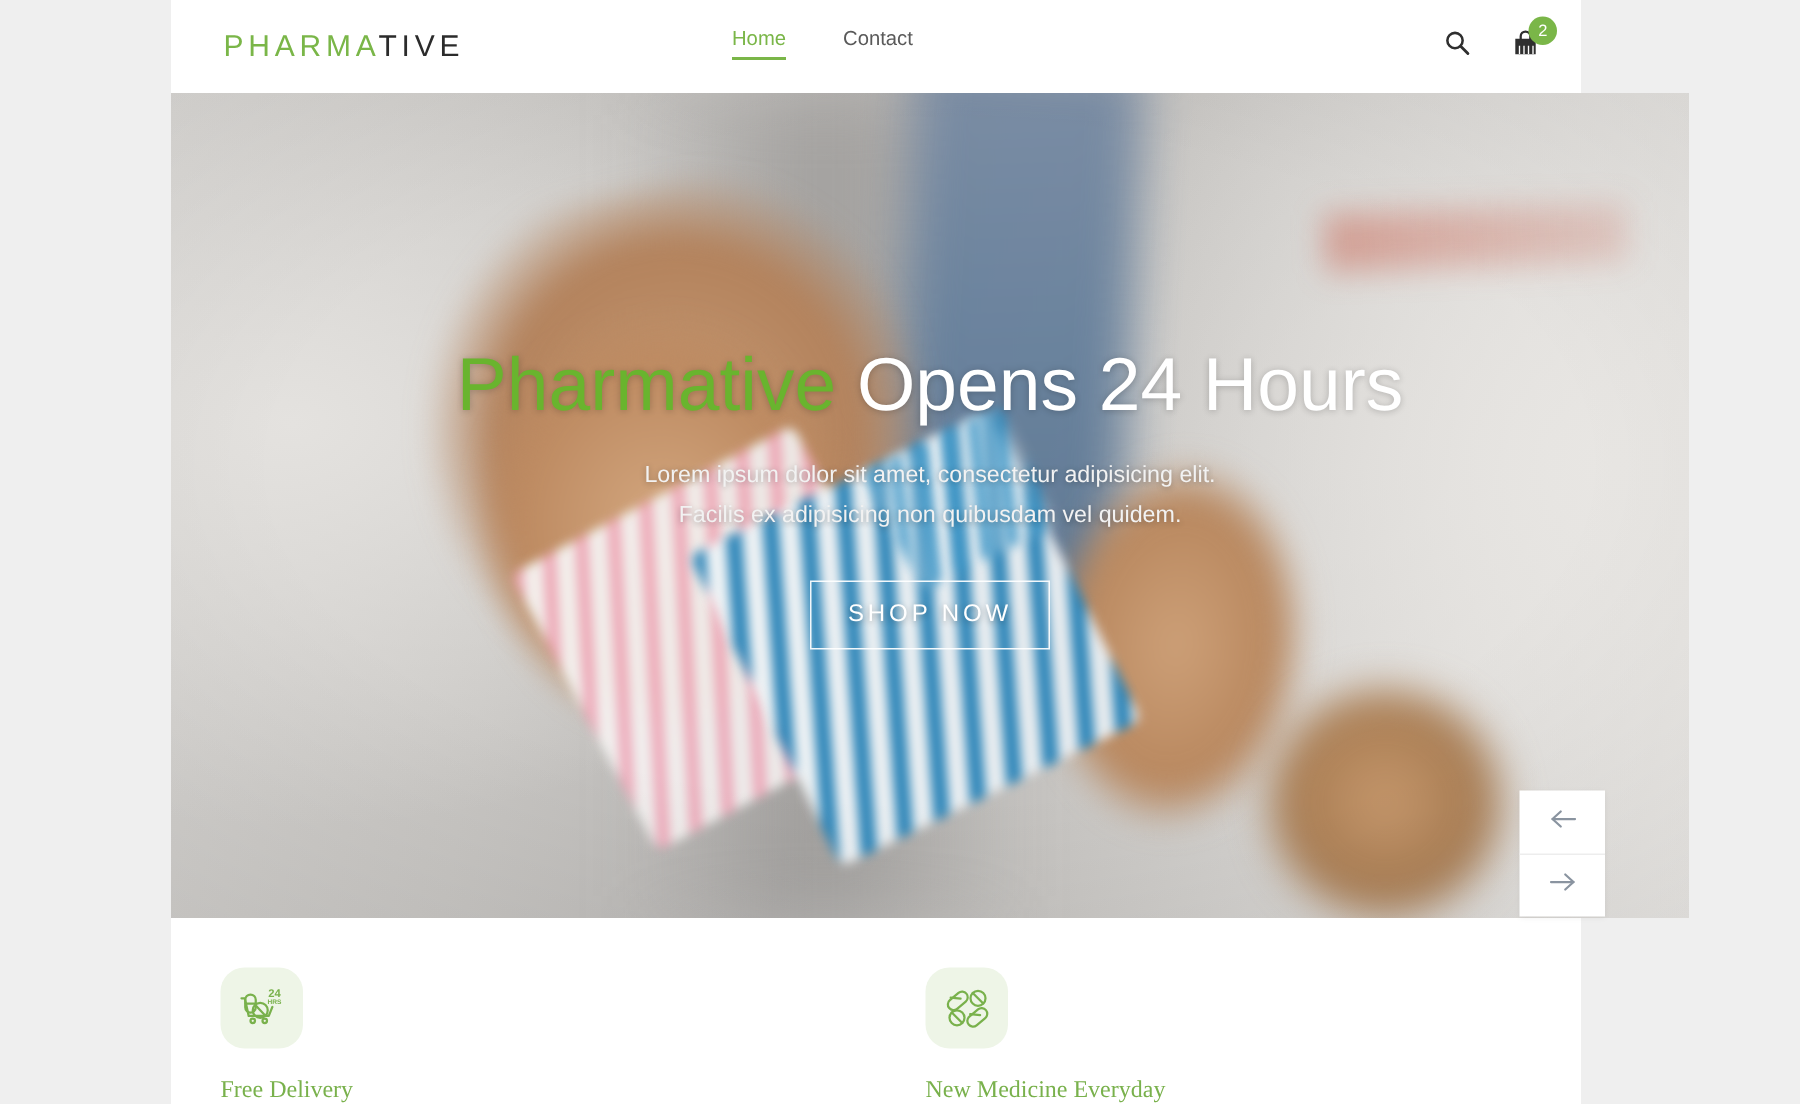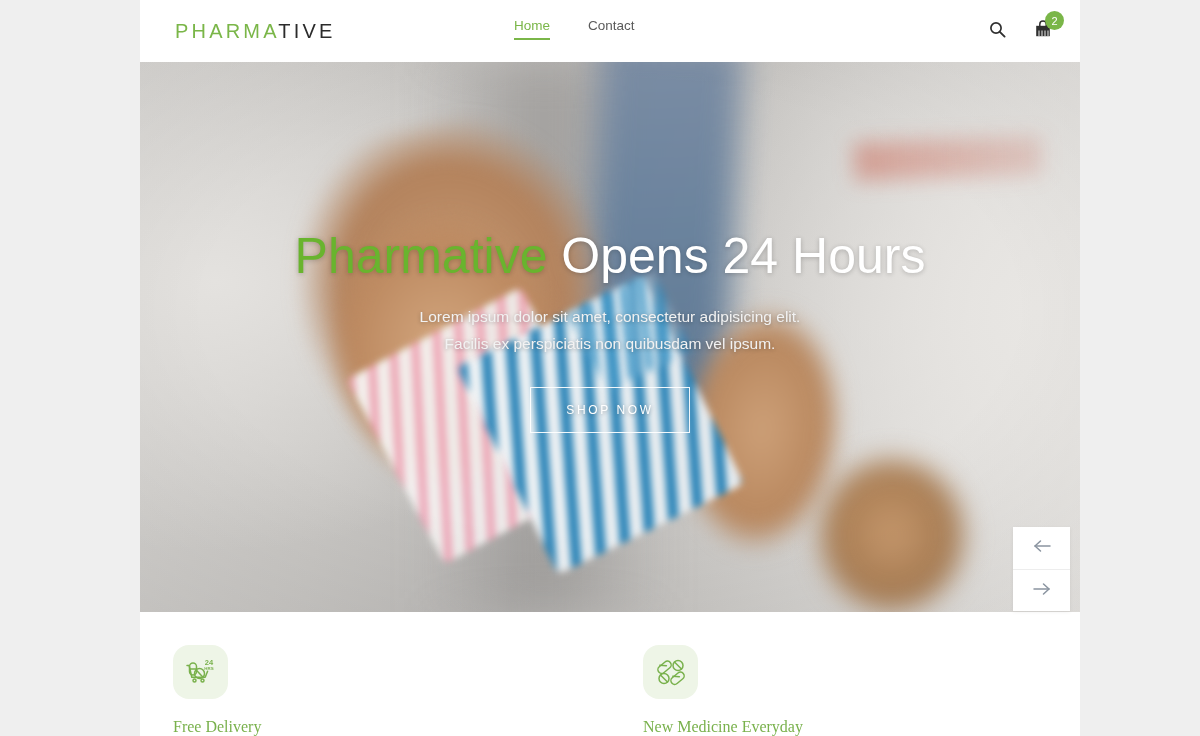--- a/index.html
+++ b/index.html
@@ -11,21 +11,21 @@
   }
   #page {
     position:relative;
     width:1200px; height:736px;
     background:#efefef;
   }
 
   
   .container {
     position:absolute;
-    left:140px; top:0;
+    left:114px; top:0;
     width:940px; height:736px;
     background:#ffffff;
   }
 
   
   .header {
     position:absolute; left:0; top:0;
     width:940px; height:62px;
     background:#ffffff;
     display:flex; align-items:center;
@@ -94,21 +94,21 @@
     background:#7ab648;
     color:#fff;
     font-size:11px;
     display:flex; align-items:center; justify-content:center;
     font-weight:400;
   }
 
   
   .hero {
     position:absolute; left:0; top:62px;
-    width:940px; height:550px;
+    width:1012px; height:550px;
     overflow:hidden;
   }
   .hero-photo {
     position:absolute; inset:0;
     background:#c9c7c4;
   }
   
   .hero-photo .bg-coat {
     position:absolute; inset:0;
     background:
@@ -231,21 +231,21 @@
     text-align:center;
     text-shadow:0 1px 4px rgba(0,0,0,.30);
   }
   .hero-sub span { display:block; }
   .shop-btn {
     margin-top:30px;
     width:160px; height:46px;
     border:1.5px solid rgba(255,255,255,.92);
     background:transparent;
     color:#ffffff;
-    font-size:12px;
+    font-size:16px;
     letter-spacing:2.6px;
     font-family:"Liberation Sans", sans-serif;
     cursor:pointer;
     display:flex; align-items:center; justify-content:center;
     text-shadow:0 1px 4px rgba(0,0,0,.30);
   }
 
   
   .slider-nav {
     position:absolute;
@@ -351,21 +351,21 @@
         <div class="blister-blue2"></div>
         <div class="vignette"></div>
       </div>
 
       <div class="hero-content">
         <div class="hero-title">
           <span class="accent">Pharmative</span><span> Opens 24 Hours</span>
         </div>
         <div class="hero-sub">
           <span>Lorem ipsum dolor sit amet, consectetur adipisicing elit.</span>
-          <span>Facilis ex perspiciatis non quibusdam vel ipsum.</span>
+          <span>Facilis ex adipisicing non quibusdam vel quidem.</span>
         </div>
         <button class="shop-btn">SHOP NOW</button>
       </div>
     </div>
 
     <div class="features">
 
       <div class="feature">
         <div class="feature-icon">
           <svg width="36" height="36" viewBox="0 0 36 36">

